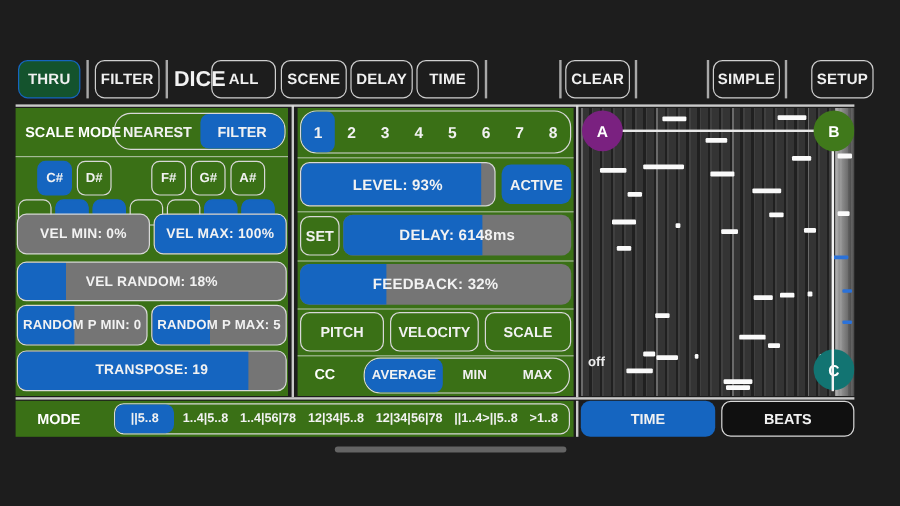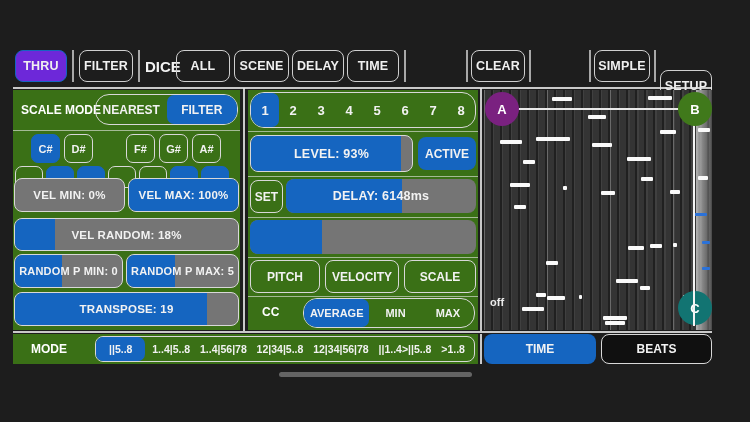--- a/index.html
+++ b/index.html
@@ -2,22 +2,22 @@
 <html><head>
 <meta charset="utf-8">
 <style>
   html,body{margin:0;padding:0;background:#1d1d1d;}
   .screen{position:relative;width:750px;height:422px;background:#1d1d1d;overflow:hidden;
           font-family:"Liberation Sans",sans-serif;color:#f2f2f2;font-weight:bold;}
   
   .tbtn{position:absolute;top:50px;height:32px;border:1.5px solid #cfcfcf;border-radius:8px;
         color:#f0f0f0;font-size:12.5px;display:flex;align-items:center;justify-content:center;
         background:transparent;letter-spacing:.2px;box-sizing:border-box;}
-  .tbtn.active{background:#6d28d9;border-color:#1565c0;}
-  .tlabel{position:absolute;top:50px;height:32px;display:flex;align-items:center;font-size:15px;}
+  .tbtn.active{background:#14532d;border-color:#1565c0;}
+  .tlabel{position:absolute;top:50px;height:32px;display:flex;align-items:center;font-size:18px;}
   .tsep{position:absolute;top:50px;height:32px;width:2px;background:#a8a8a8;}
   
   .hline{position:absolute;left:13px;width:699px;height:1.5px;background:rgba(232,232,232,.85);}
   .vsep{position:absolute;width:2px;background:rgba(232,232,232,.85);}
   
   .panel{position:absolute;top:90px;height:240px;background:#3a7016;}
   .hsep{position:absolute;left:0;right:0;height:1px;background:rgba(235,235,235,.6);}
   .plabel{position:absolute;display:flex;align-items:center;font-size:12px;color:#fff;}
   .segbox{position:absolute;border:1.5px solid #d8d8d8;border-radius:14px;display:flex;
           box-sizing:border-box;overflow:hidden;}
@@ -75,21 +75,21 @@
   <div class="tbtn" style="left:234px;width:55px;">SCENE</div>
   <div class="tbtn" style="left:292px;width:52px;">DELAY</div>
   <div class="tbtn" style="left:347px;width:52px;">TIME</div>
   <div class="tsep" style="left:404px;"></div>
   <div class="tsep" style="left:466px;"></div>
   <div class="tbtn" style="left:471px;width:54px;">CLEAR</div>
   <div class="tsep" style="left:529px;"></div>
   <div class="tsep" style="left:589px;"></div>
   <div class="tbtn" style="left:594px;width:56px;">SIMPLE</div>
   <div class="tsep" style="left:654px;"></div>
-  <div class="tbtn" style="left:660px;width:52px;margin-top:20px;">SETUP</div>
+  <div class="tbtn" style="left:676px;width:52px;">SETUP</div>
 
   <div class="hline" style="top:87px;"></div>
   <div class="hline" style="top:331px;"></div>
   <div class="vsep" style="left:243px;top:88px;height:243px;"></div>
   <div class="vsep" style="left:480px;top:88px;height:243px;"></div>
   <div class="vsep" style="left:480px;top:334px;height:30px;"></div>
 
   <div class="panel" style="left:13px;width:227px;">
     <div class="plabel" style="left:8px;top:0;height:40px;">SCALE MODE</div>
     <div class="segbox" style="left:82px;top:4px;width:143px;height:31px;">
@@ -160,20 +160,21 @@
 
     <div class="obtn" style="left:2px;top:90px;width:33px;height:33px;">SET</div>
     <div class="slider" style="left:38px;top:89px;width:190px;height:34px;">
       <div class="fill" style="width: 61%;"></div>
       <div class="lbl" style="font-size:12.5px;">DELAY: 6148ms</div>
     </div>
     <div class="hsep" style="top:127px;"></div>
 
     <div class="slider" style="left:2px;top:130px;width:226px;height:34px;">
       <div class="fill" style="width: 32%;"></div>
+      <div class="lbl" style="font-size:12.5px;">FEEDBACK: 32%</div>
     </div>
     <div class="hsep" style="top:167px;"></div>
 
     <div class="obtn" style="left:2px;top:170px;width:70px;height:33px;">PITCH</div>
     <div class="obtn" style="left:77px;top:170px;width:74px;height:33px;">VELOCITY</div>
     <div class="obtn" style="left:156px;top:170px;width:72px;height:33px;">SCALE</div>
     <div class="hsep" style="top:206px;"></div>
 
     <div class="plabel" style="left:14px;top:206px;height:32px;">CC</div>
     <div class="segbox" style="left:55px;top:208px;width:172px;height:30px;">

